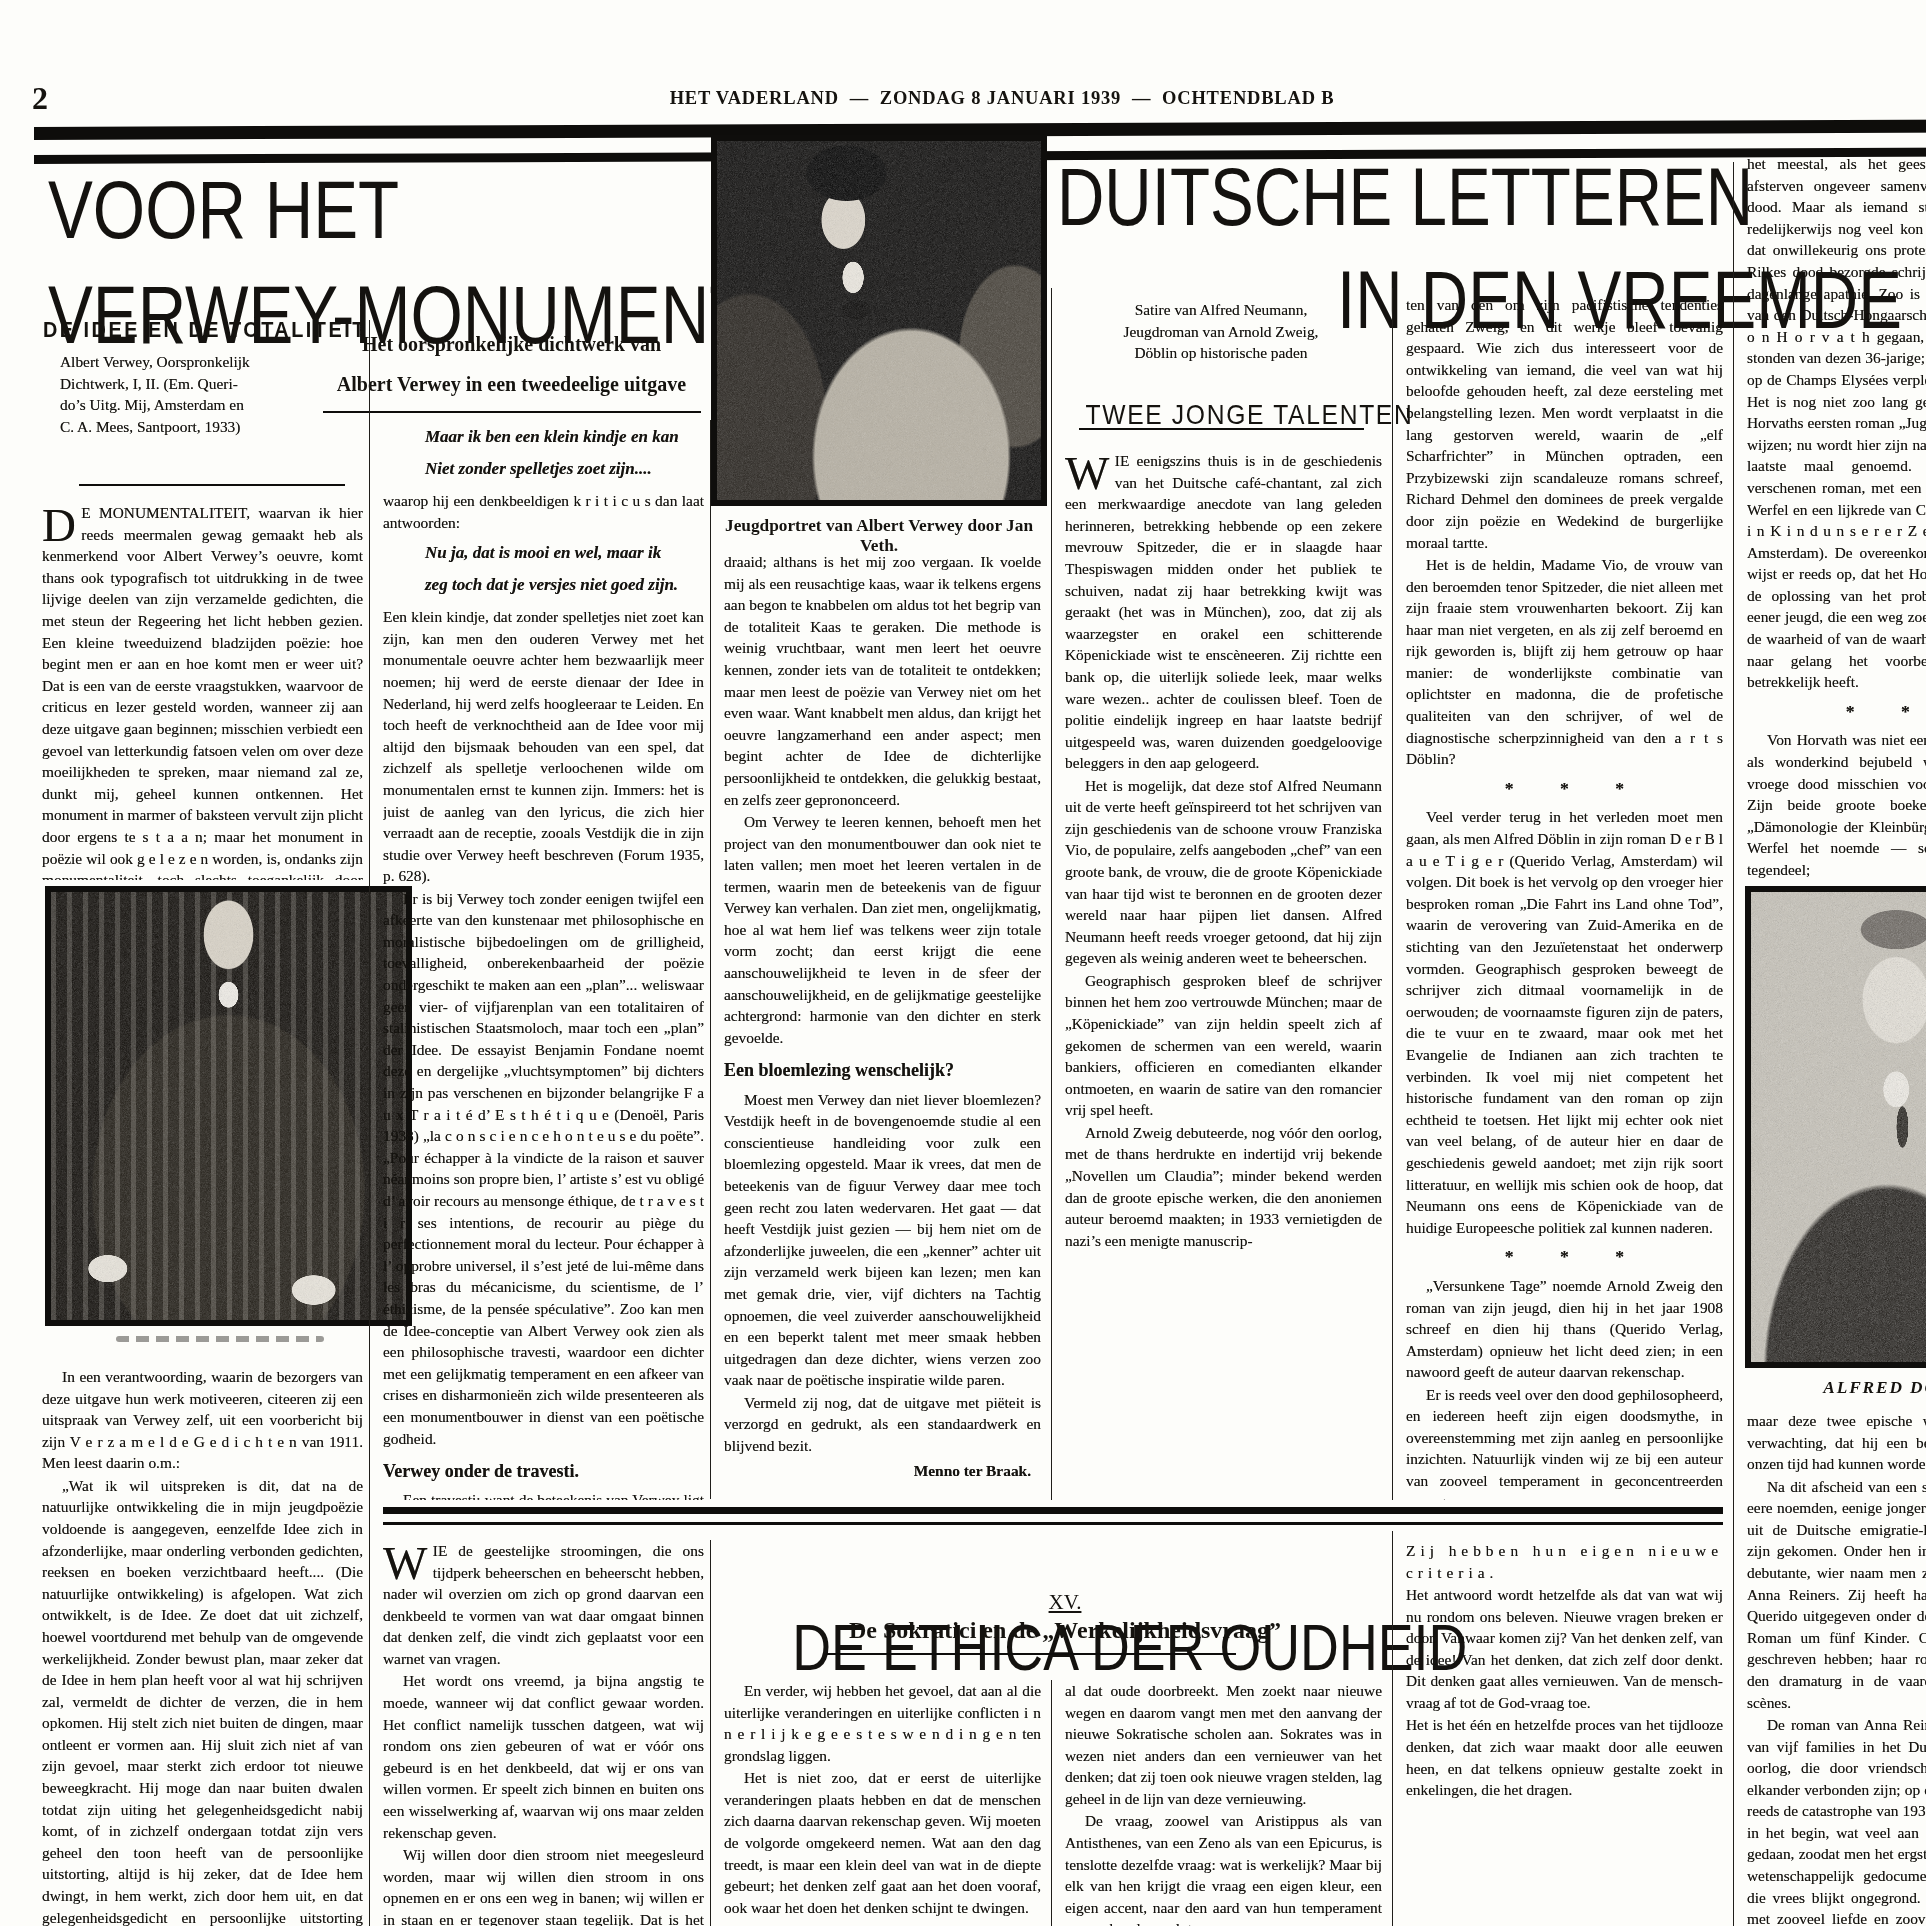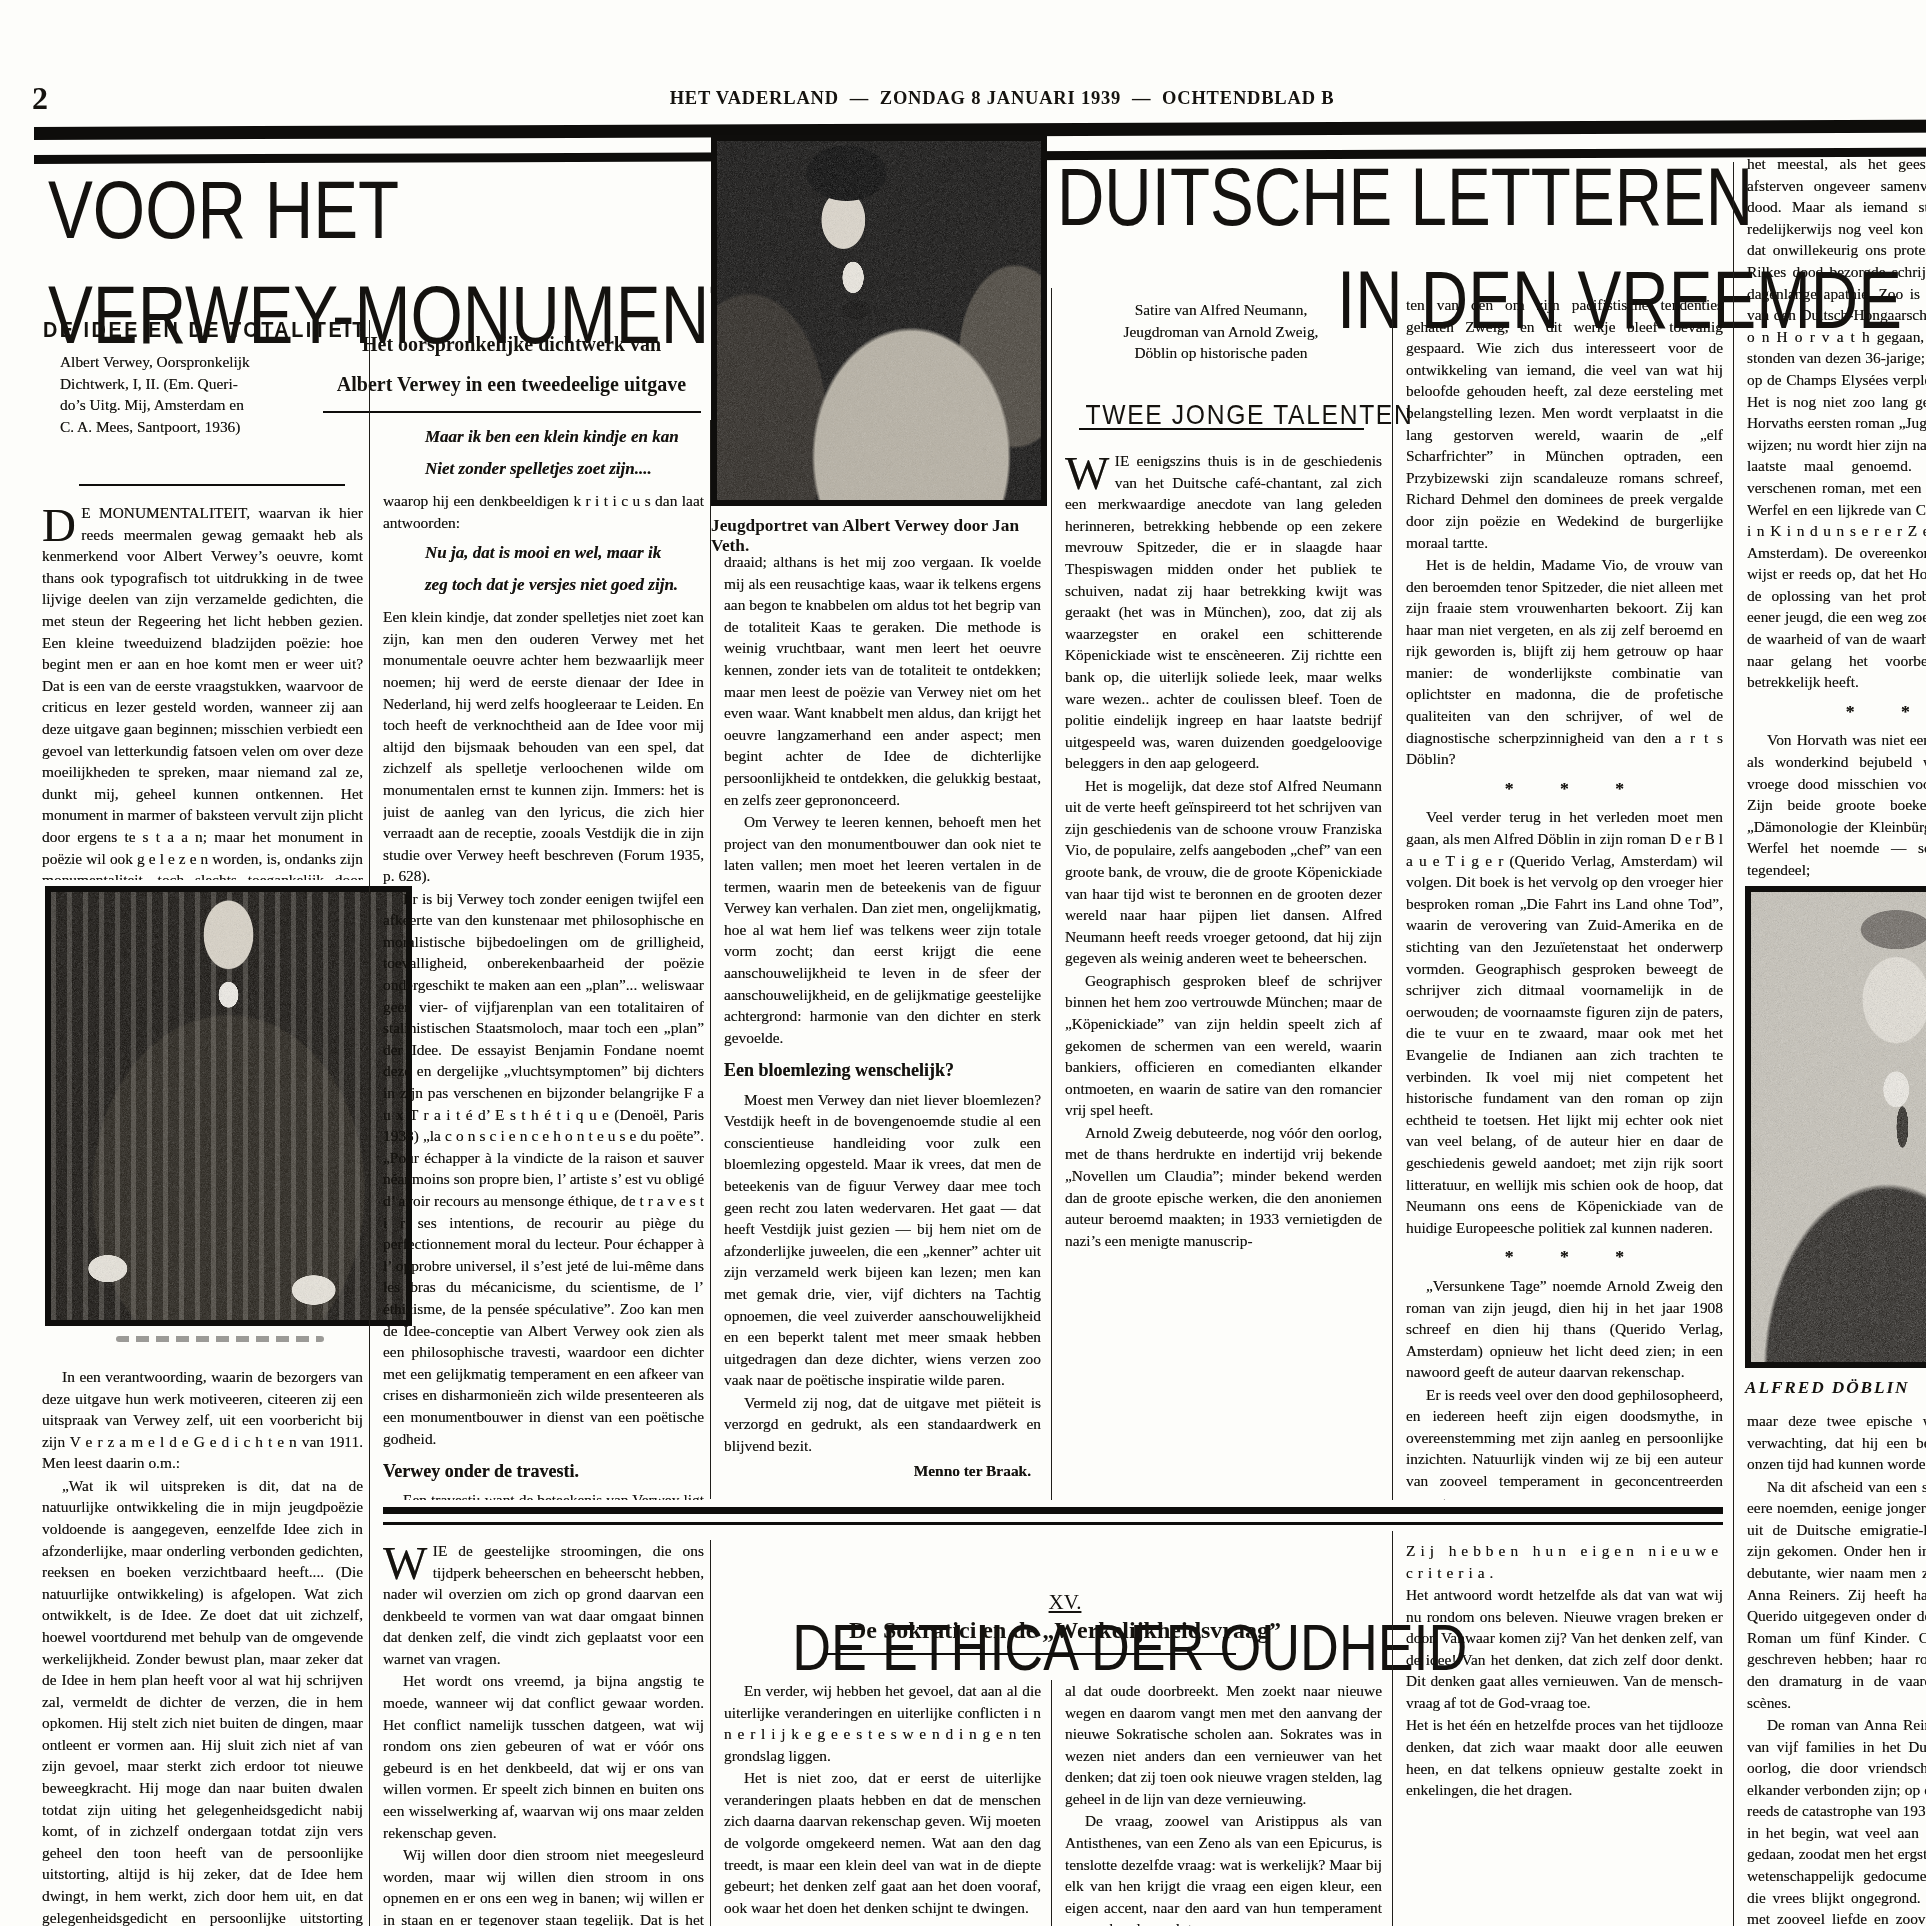--- a/index.html
+++ b/index.html
@@ -29,21 +29,21 @@
   .colblock{font:400 15.4px/21.6px "Liberation Serif",serif;text-align:justify;overflow:hidden;
             text-shadow:0 0 0.3px rgba(10,8,5,.55);}
   .colblock p{margin:0 0 0.8px 0;}
   .bp.ind{text-indent:20px;}
   .dc{float:left;font:400 47px/0.82 "Liberation Serif",serif;padding:3.9px 5.4px 0 0;}
   .subhd{font-weight:700;font-size:18px;margin:11.6px 0 7px 0 !important;text-align:left;text-indent:0;}
   .verse{font:700 italic 17px/32px "Liberation Serif",serif;padding-left:42px;margin:3.1px 0 5.4px 0;}
   .stars{text-align:center;font:700 17.7px/35px "Liberation Serif",serif;letter-spacing:21px;text-indent:21px;}
   .sig{text-align:right;font-weight:700;padding-right:10px;margin-top:3.1px !important;}
   .spaced{letter-spacing:5px;}
-  .caption{font:700 17.3px "Liberation Serif",serif;}
+  .caption{font:700 17.3px "Liberation Serif",serif;text-align:center;}
   .caption.sc{font-style:italic;letter-spacing:1.9px;}
   
   .photo{background:#0f0e0c;border:3.5px solid #0f0e0c;box-sizing:border-box;}
   .photo .inner{position:absolute;inset:3.1px;overflow:hidden;}
   .grain{position:absolute;inset:0;width:100%;height:100%;opacity:.3;}
   .smudge{background:repeating-linear-gradient(90deg,#4c4a46 0 13px,transparent 13px 20px);
           height:6.2px;opacity:.55;border-radius:3.1px;}
 </style>
 </head>
 <body>
@@ -63,21 +63,21 @@
   <div>Albert Verwey in een tweedeelige uitgave</div>
 </div>
 <div class="abs hrule" style="left:323px;top:411px;width:378px;height:2.3px;"></div>
 
 <div class="abs sectionhead" style="left:43px;top:317px;font-size:21.6px;">DE IDEE EN DE TOTALITEIT</div>
 <div class="abs citation colblock" style="left:60px;top:351px;width:304px;height:134px;">
     <div>
       <div>Albert Verwey, Oorspronkelijk</div>
       <div>Dichtwerk, I, II. (Em. Queri-</div>
       <div>do’s Uitg. Mij, Amsterdam en</div>
-      <div>C. A. Mees, Santpoort, 1936)</div>
+      <div>C. A. Mees, Santpoort, 1933)</div>
     </div>
   </div>
 <div class="abs hrule" style="left:79px;top:484px;width:266px;height:1.5px;"></div>
 
 <div class="abs colblock" style="left:42px;top:502px;width:321px;height:378px;">
     <p class="bp"><span class="dc">D</span>E MONUMENTALITEIT, waarvan ik hier reeds meermalen gewag gemaakt heb als kenmerkend voor Albert Verwey’s oeuvre, komt thans ook typografisch tot uitdrukking in de twee lijvige deelen van zijn verzamelde gedichten, die met steun der Regeering het licht hebben gezien. Een kleine tweeduizend bladzijden poëzie: hoe begint men er aan en hoe komt men er weer uit? Dat is een van de eerste vraagstukken, waarvoor de criticus en lezer gesteld worden, wanneer zij aan deze uitgave gaan beginnen; misschien verbiedt een gevoel van letterkundig fatsoen velen om over deze moeilijkheden te spreken, maar niemand zal ze, dunkt mij, geheel kunnen ontkennen. Het monument in marmer of baksteen vervult zijn plicht door ergens te s t a a n; maar het monument in poëzie wil ook g e l e z e n worden, is, ondanks zijn monumentaliteit, toch slechts toegankelijk door individueele toegangspoortjes: de afzonderlijke gedichten. Dat is de paradox van het poëtisch monument en bij Verwey te meer, omdat de</p>
   </div>
 
 <div class="abs photo" style="left:45px;top:886px;width:367px;height:440px;">
   <div class="inner" style="background:

